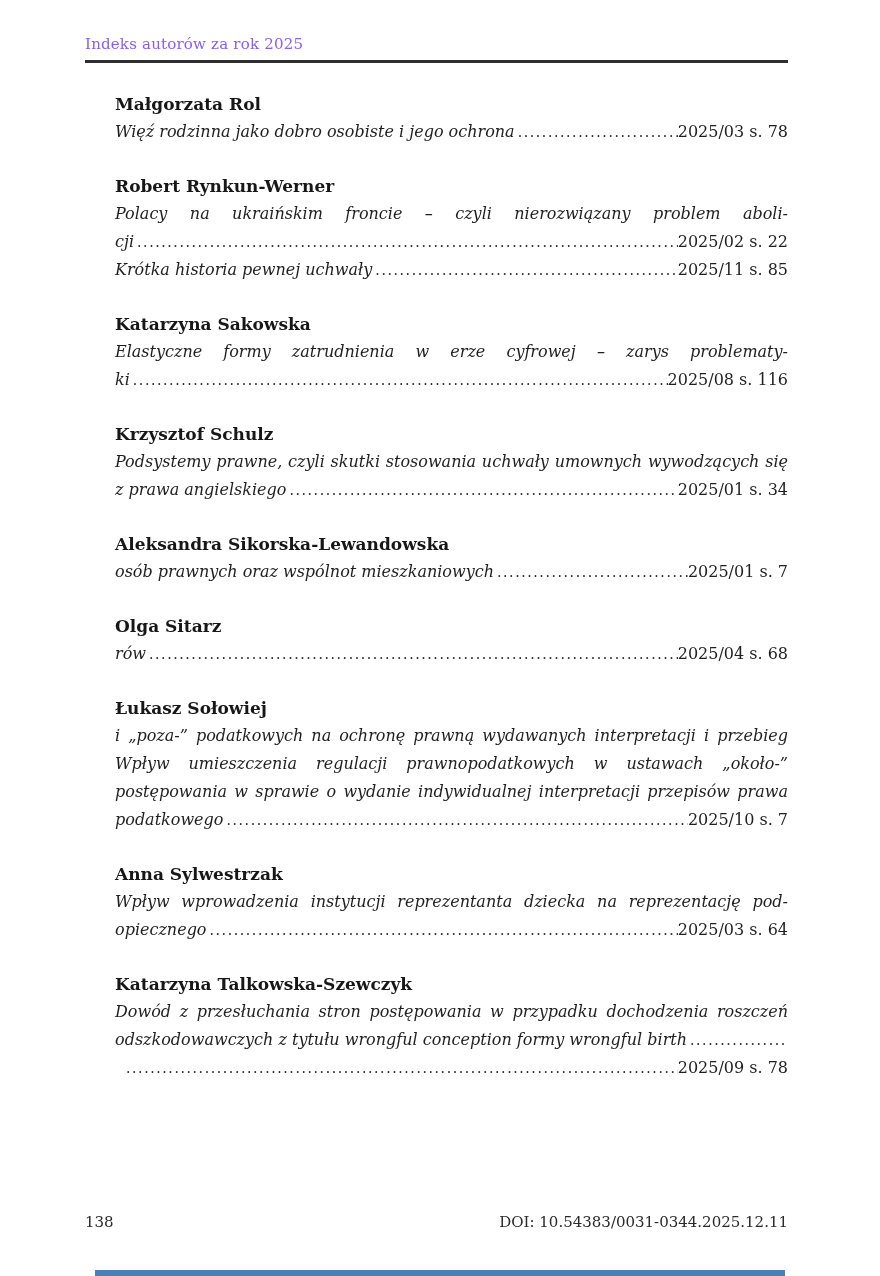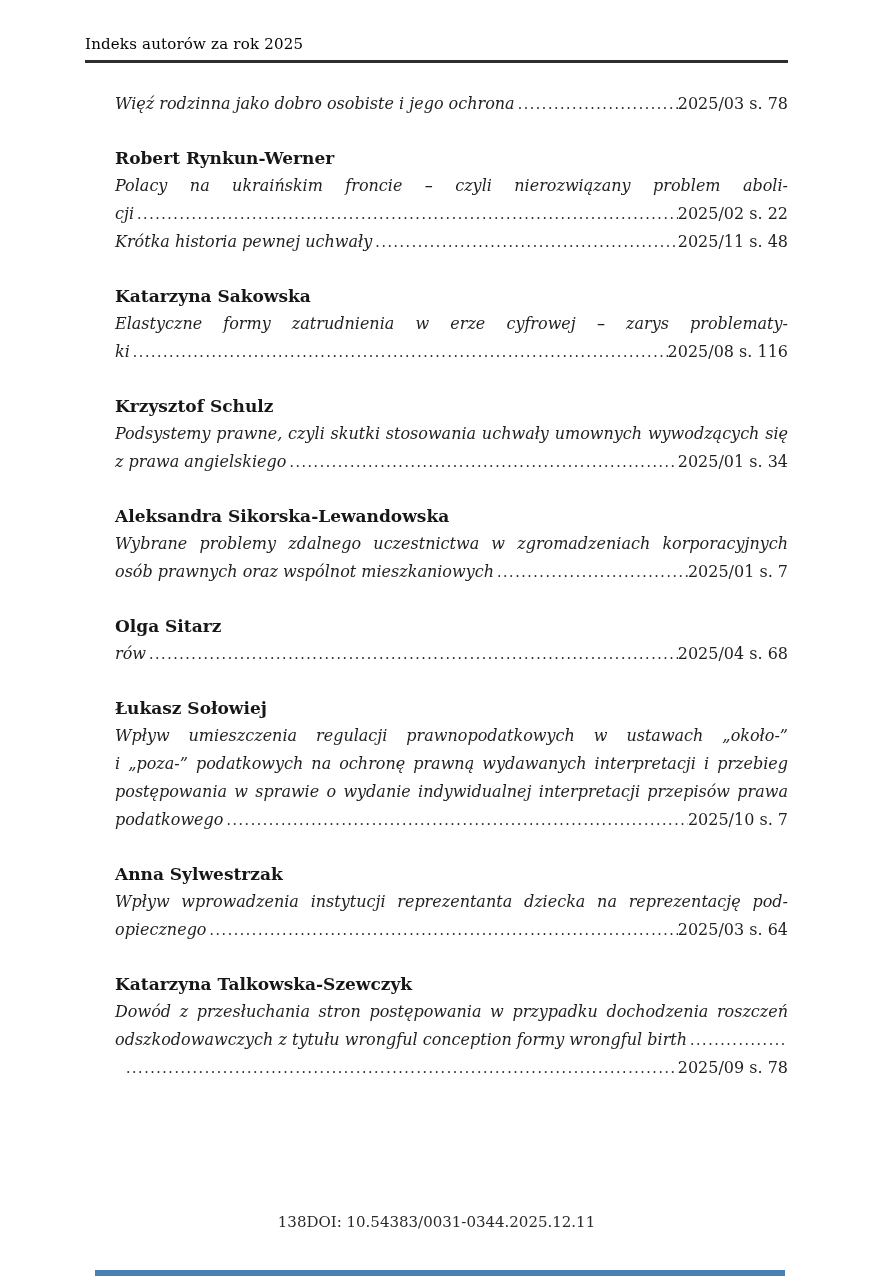--- a/index.html
+++ b/index.html
@@ -8,21 +8,21 @@
     background: #ffffff;
     position: relative;
     overflow: hidden;
     font-family: "DejaVu Serif", serif;
     color: #1f1f1f;
   }
   .running-head {
     position: absolute;
     left: 85px; top: 35px;
     font-size: 15px;
-    color: #000000;
+    color: #8b5cf6;
     letter-spacing: 0.2px;
   }
   .head-rule {
     position: absolute;
     left: 85px; top: 60px;
     width: 703px; height: 3px;
     background: #2e2e2e;
   }
   .index-body {
     position: absolute;
@@ -68,57 +68,58 @@
   .ref {
     font-style: normal;
     white-space: nowrap;
     flex: 0 0 auto;
   }
   .page-footer {
     position: absolute;
     left: 85px; top: 1213px;
     width: 703px;
     display: flex;
-    justify-content: center;
+    justify-content: space-between;
     font-size: 15px;
     color: #2a2a2a;
   }
   .next-page-edge {
     position: absolute;
     left: 95px; bottom: 0;
     width: 690px; height: 6px;
   }
 </style>
 </head>
 <body>
 
 <div class="running-head">Indeks autorów za rok 2025</div>
 
 <div class="head-rule"></div>
 
 <div class="index-body">
     <div class="entry">
+      <div class="name">Małgorzata Rol</div>
       <div class="line leader">
         <span class="lt">Więź rodzinna jako dobro osobiste i jego ochrona</span>
         <span class="dots">....................................................................................................................................................................................</span>
         <span class="ref">2025/03 s. 78</span>
       </div>
     </div>
     <div class="entry">
       <div class="name">Robert Rynkun-Werner</div>
       <div class="line justify">Polacy na ukraińskim froncie – czyli nierozwiązany problem aboli-</div>
       <div class="line leader">
         <span class="lt">cji</span>
         <span class="dots">....................................................................................................................................................................................</span>
         <span class="ref">2025/02 s. 22</span>
       </div>
       <div class="line leader">
         <span class="lt">Krótka historia pewnej uchwały</span>
         <span class="dots">....................................................................................................................................................................................</span>
-        <span class="ref">2025/11 s. 48</span>
+        <span class="ref">2025/11 s. 85</span>
       </div>
     </div>
     <div class="entry">
       <div class="name">Katarzyna Sakowska</div>
       <div class="line justify">Elastyczne formy zatrudnienia w erze cyfrowej – zarys problematy-</div>
       <div class="line leader">
         <span class="lt">ki</span>
         <span class="dots">....................................................................................................................................................................................</span>
         <span class="ref">2025/08 s. 116</span>
       </div>
@@ -127,39 +128,38 @@
       <div class="name">Krzysztof Schulz</div>
       <div class="line justify">Podsystemy prawne, czyli skutki stosowania uchwały umownych wywodzących się</div>
       <div class="line leader">
         <span class="lt">z prawa angielskiego</span>
         <span class="dots">....................................................................................................................................................................................</span>
         <span class="ref">2025/01 s. 34</span>
       </div>
     </div>
     <div class="entry">
       <div class="name">Aleksandra Sikorska-Lewandowska</div>
-      <div class="line justify">Wybrane problemy zdalnego uczestnictwa w zgromadzeniach korporacyjnych</div>
       <div class="line leader">
         <span class="lt">osób prawnych oraz wspólnot mieszkaniowych</span>
         <span class="dots">....................................................................................................................................................................................</span>
         <span class="ref">2025/01 s. 7</span>
       </div>
     </div>
     <div class="entry">
       <div class="name">Olga Sitarz</div>
       <div class="line leader">
         <span class="lt">rów</span>
         <span class="dots">....................................................................................................................................................................................</span>
         <span class="ref">2025/04 s. 68</span>
       </div>
     </div>
     <div class="entry">
       <div class="name">Łukasz Sołowiej</div>
+      <div class="line justify">i „poza-” podatkowych na ochronę prawną wydawanych interpretacji i przebieg</div>
       <div class="line justify">Wpływ umieszczenia regulacji prawnopodatkowych w ustawach „około-”</div>
-      <div class="line justify">i „poza-” podatkowych na ochronę prawną wydawanych interpretacji i przebieg</div>
       <div class="line justify">postępowania w sprawie o wydanie indywidualnej interpretacji przepisów prawa</div>
       <div class="line leader">
         <span class="lt">podatkowego</span>
         <span class="dots">....................................................................................................................................................................................</span>
         <span class="ref">2025/10 s. 7</span>
       </div>
     </div>
     <div class="entry">
       <div class="name">Anna Sylwestrzak</div>
       <div class="line justify">Wpływ wprowadzenia instytucji reprezentanta dziecka na reprezentację pod-</div>

